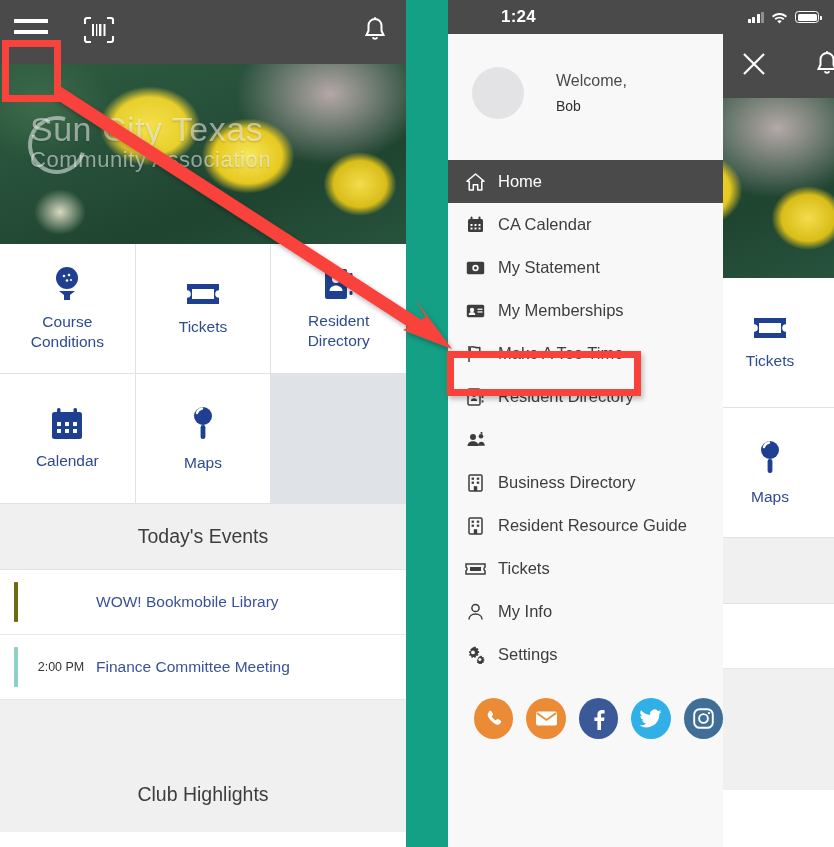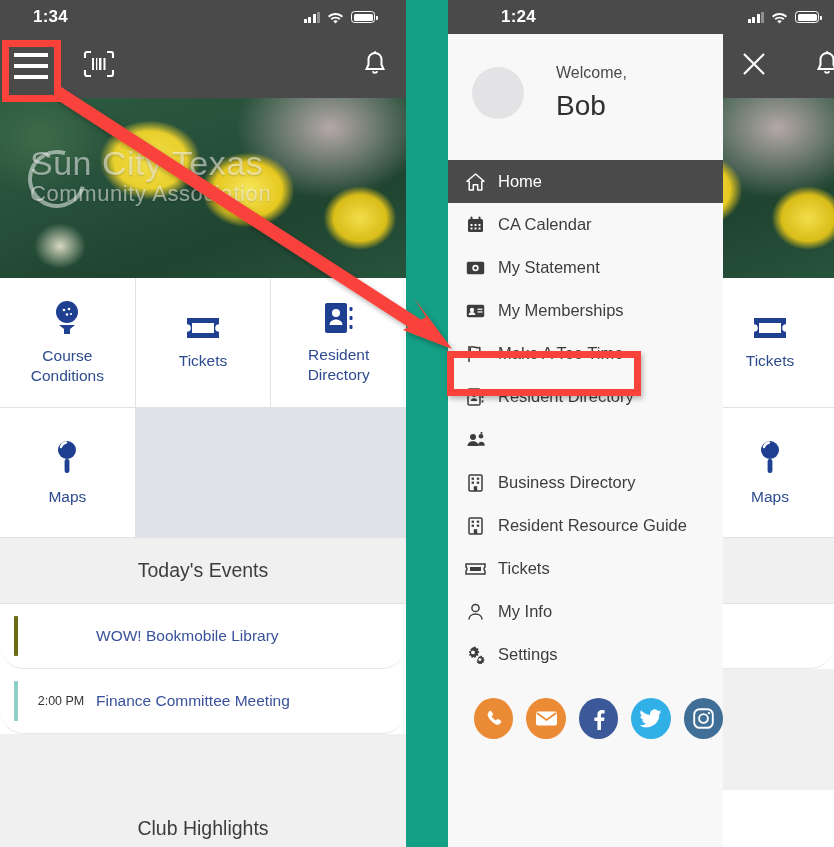--- a/index.html
+++ b/index.html
@@ -75,36 +75,36 @@
     background: #fff; height: 129px;
     display: flex; flex-direction: column; align-items: center; justify-content: center;
     gap: 10px; padding: 4px;
   }
   .tile .lbl { color: #2d4b8e; font-size: 15.5px; text-align:center; line-height: 1.28; }
   .tile svg { fill: #1f3f91; display:block; }
 
   
   .sec-head { background: #f0f0f0; height: 66px; display:flex; align-items:center; justify-content:center; border-bottom: 1px solid #e3e3e3;}
   .sec-head span { font-size: 19.5px; color: #3d3d3d; }
-  .evt { background:#fff; height: 65px; display:flex; align-items:center; border-bottom: 1px solid #e8e8e8; position:relative;border-radius:24px; }
+  .evt { background:#fff; height: 65px; display:flex; align-items:center; border-bottom: 1px solid #e8e8e8; position:relative; }
   .evt .bar { position:absolute; left: 14px; top: 12px; bottom: 12px; width: 4px; border-radius: 1px; }
   .evt .time { position:absolute; left: 28px; width: 66px; text-align:center; font-size: 12.5px; color:#333; }
   .evt .title { position:absolute; left: 96px; font-size: 15.5px; color:#39529b; }
   .sec-gap { background: #f0f0f0; height: 56px; }
   .sec-head2 { background:#f0f0f0; height: 76px; display:flex; align-items:center; justify-content:center; }
 
   
   .drawer {
     position: absolute; left: 0; top: 34px; width: 275px; bottom: 0;
     background: #f8f8f8; z-index: 5; overflow:hidden;
   }
   .drawer-user { height: 118px; display:flex; align-items:center; padding-left: 24px; gap: 32px; }
   .avatar { width: 52px; height: 52px; border-radius:50%; background: #e3e3e5; flex: none; }
   .welcome { font-size: 16px; color: #4a4a4a; line-height: 1.05; }
-  .welcome .nm { font-size: 28px; color: #2f2f2f; display:block; margin-top: 9px; }
+  .welcome .nm { font-size: 14px; color: #2f2f2f; display:block; margin-top: 9px; }
 
   .mitem { height: 43px; display:flex; align-items:center; gap: 12px; padding-left: 16px; color:#3d3d3d; font-size: 16.5px; }
   .mitem.active { background: #4a4a4a; color:#fff;margin-top:8px; }
   .mitem svg { flex: none; }
   .mitem .mi { width: 22px; display:flex; align-items:center; justify-content:center; }
   .mitem svg { fill: #3d3d3d; }
   .mitem.active svg { fill: #ffffff; }
 
   .socials { display:flex; gap: 13px; padding: 22px 0 0 26px; }
   .soc { width: 41px; height: 41px; border-radius:50%; display:flex; align-items:center; justify-content:center; }
@@ -120,37 +120,20 @@
   #hl-teetime   { left: 447px; top: 351px; width: 194px; height: 45px; box-shadow: 2px 3px 5px rgba(0,0,0,.25); }
   #arrow-layer  { position:absolute; left:0; top:0; width: 834px; height: 847px; z-index: 28; pointer-events:none; }
 </style>
 </head>
 <body>
 
 <div id="root">
 
   <div class="phone" id="phone-left">
 
-    <div class="statusbar">
-      <div class="status-time" style="left:33px;">1:34</div>
-      <div class="status-icons" style="right:31px;">
-        <span class="sig">
-            <i></i>
-            <i></i>
-            <i></i>
-            <i></i>
-          </span>
-        <svg width="17" height="13" viewBox="0 0 17 13">
-          <path fill="#fff" d="M8.5 2.1C5.6 2.1 3 3.2 1 5l1.3 1.4C4 4.9 6.1 4 8.5 4s4.5.9 6.2 2.4L16 5c-2-1.8-4.6-2.9-7.5-2.9zm0 3.6c-1.9 0-3.6.7-4.9 1.9L4.9 9c1-.9 2.2-1.4 3.6-1.4S11 8.1 12.1 9l1.3-1.4c-1.3-1.2-3-1.9-4.9-1.9zm0 3.5c-.9 0-1.7.3-2.3.9l2.3 2.4 2.3-2.4c-.6-.6-1.4-.9-2.3-.9z"></path>
-        </svg>
-        <span class="batt">
-            <i></i>
-          </span>
-      </div>
-    </div>
 
     <div class="appbar">
       <div class="ic hamburger" style="left:14px;">
         <span></span>
           <span></span>
           <span></span>
       </div>
       <div class="ic" style="left:82px;">
         <svg width="34" height="30" viewBox="0 0 34 30">
           <g fill="none" stroke="#fff" stroke-width="2.1">
@@ -204,20 +187,36 @@
       <div class="tile">
         <svg width="32" height="34" viewBox="0 0 32 34">
           <rect x="2" y="2" width="22" height="30" rx="2"></rect>
           <circle cx="13" cy="12" r="4" fill="#fff"></circle>
           <path d="M6.5 24c0-3.4 2.9-5.6 6.5-5.6s6.5 2.2 6.5 5.6z" fill="#fff"></path>
           <rect x="26.5" y="6" width="3" height="4" rx="1"></rect>
           <rect x="26.5" y="15" width="3" height="4" rx="1"></rect>
           <rect x="26.5" y="24" width="3" height="4" rx="1"></rect>
         </svg>
         <div class="lbl">Resident Directory</div>
+      </div>
+      <div class="tile">
+        <svg width="34" height="34" viewBox="0 0 34 34">
+          <rect x="2" y="5" width="30" height="27" rx="2.5"></rect>
+          <rect x="7" y="1" width="3.5" height="7" rx="1.5"></rect>
+          <rect x="23.5" y="1" width="3.5" height="7" rx="1.5"></rect>
+          <g fill="#fff">
+            <rect x="7" y="15" width="4" height="4"></rect>
+              <rect x="15" y="15" width="4" height="4"></rect>
+              <rect x="23" y="15" width="4" height="4"></rect>
+            <rect x="7" y="22" width="4" height="4"></rect>
+              <rect x="15" y="22" width="4" height="4"></rect>
+              <rect x="23" y="22" width="4" height="4"></rect>
+          </g>
+        </svg>
+        <div class="lbl">Calendar</div>
       </div>
       <div class="tile">
         <svg width="26" height="38" viewBox="0 0 26 38">
           <circle cx="13" cy="11" r="9"></circle>
           <path d="M7 8a6.5 6.5 0 0 1 5-4.5" fill="none" stroke="#fff" stroke-width="2.4" stroke-linecap="round"></path>
           <rect x="10.6" y="20" width="4.8" height="14" rx="2.2"></rect>
         </svg>
         <div class="lbl">Maps</div>
       </div>
     </div>

